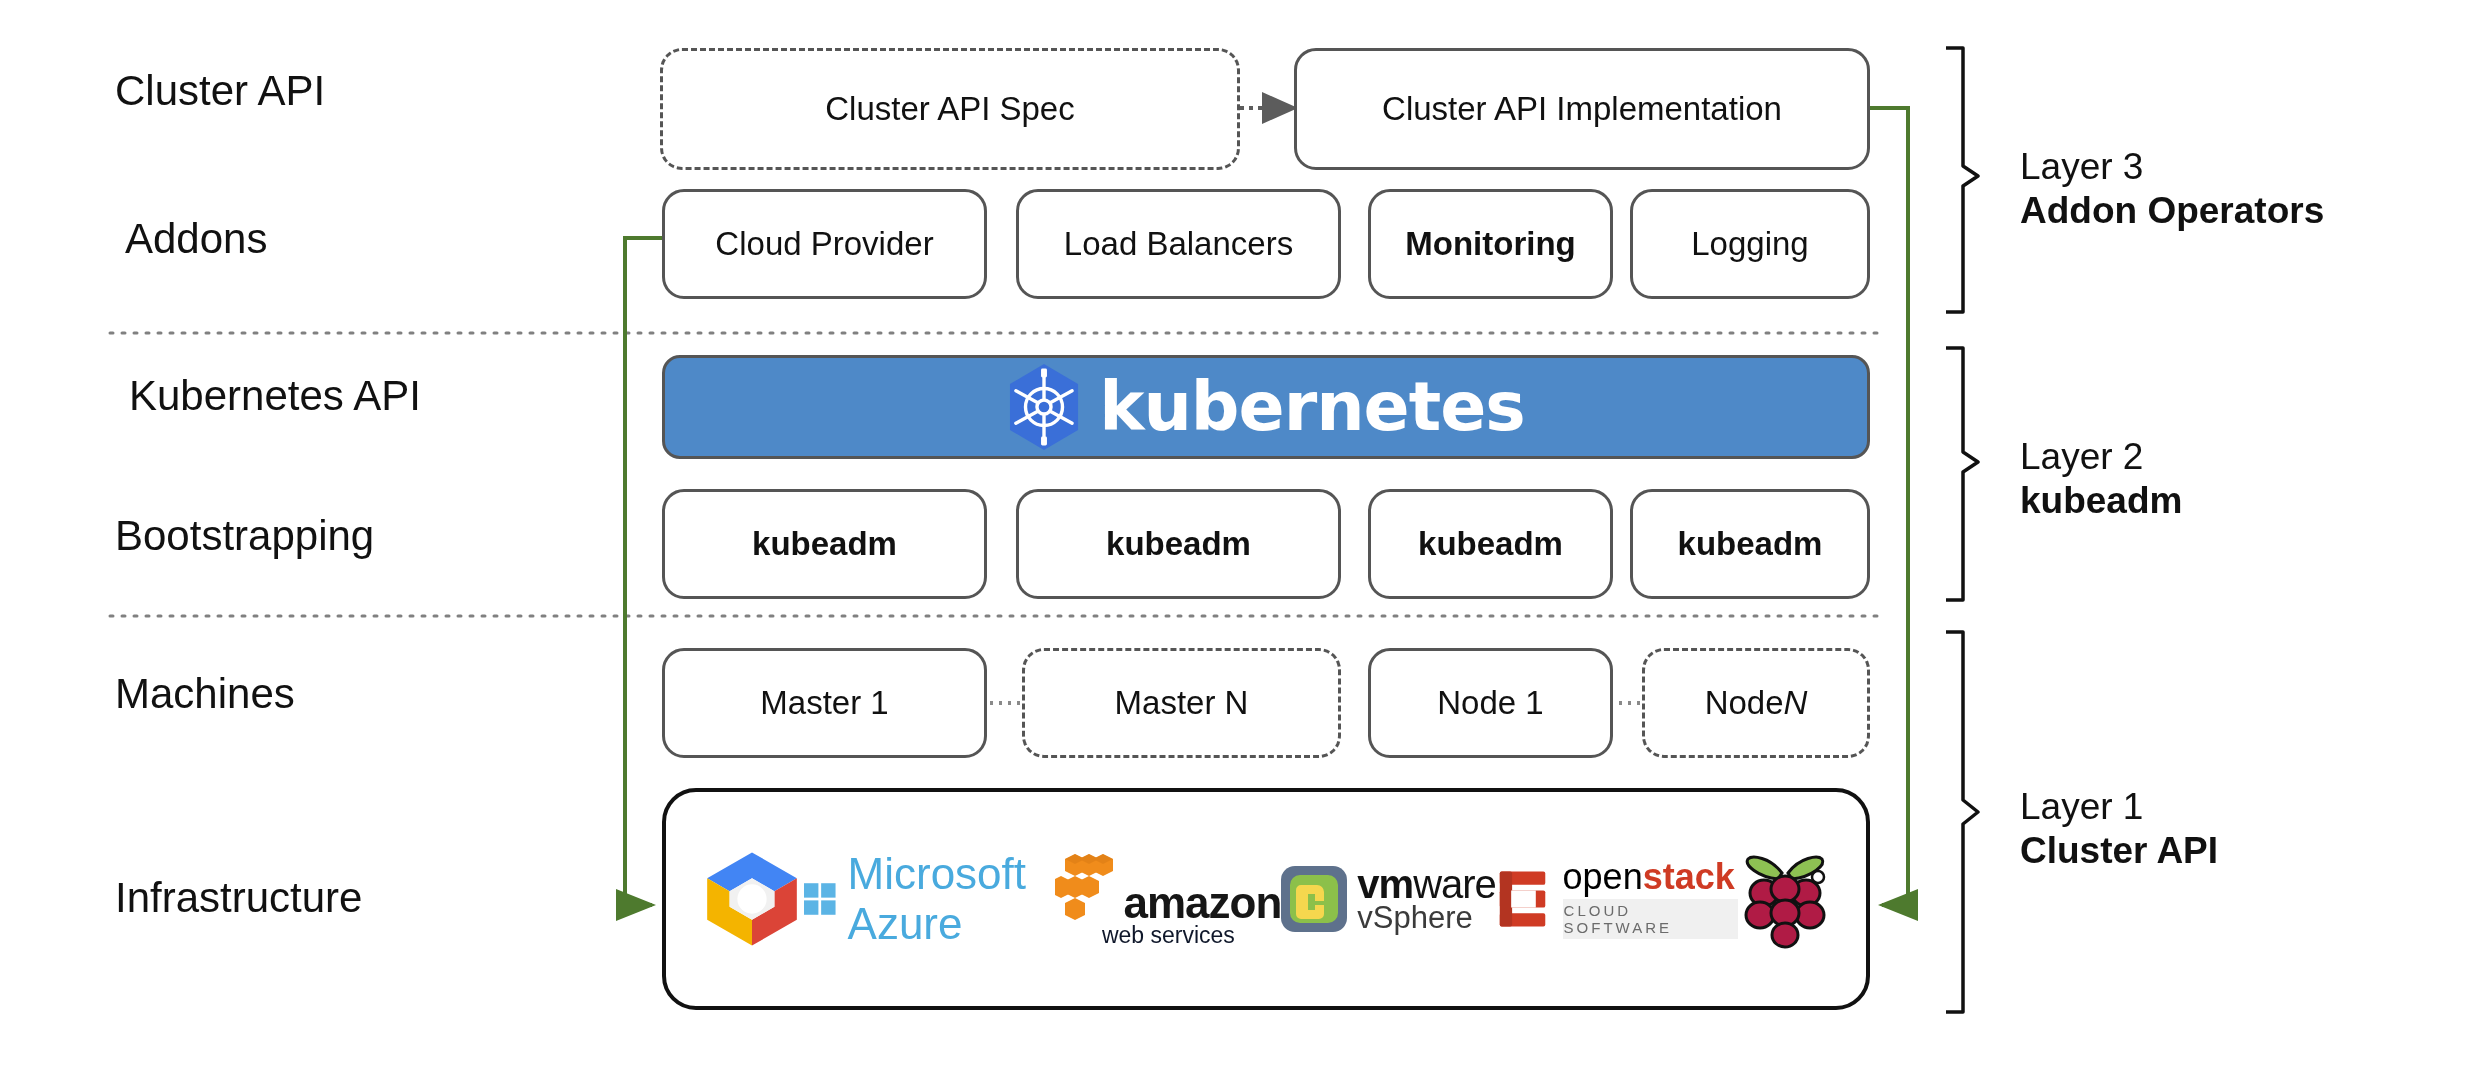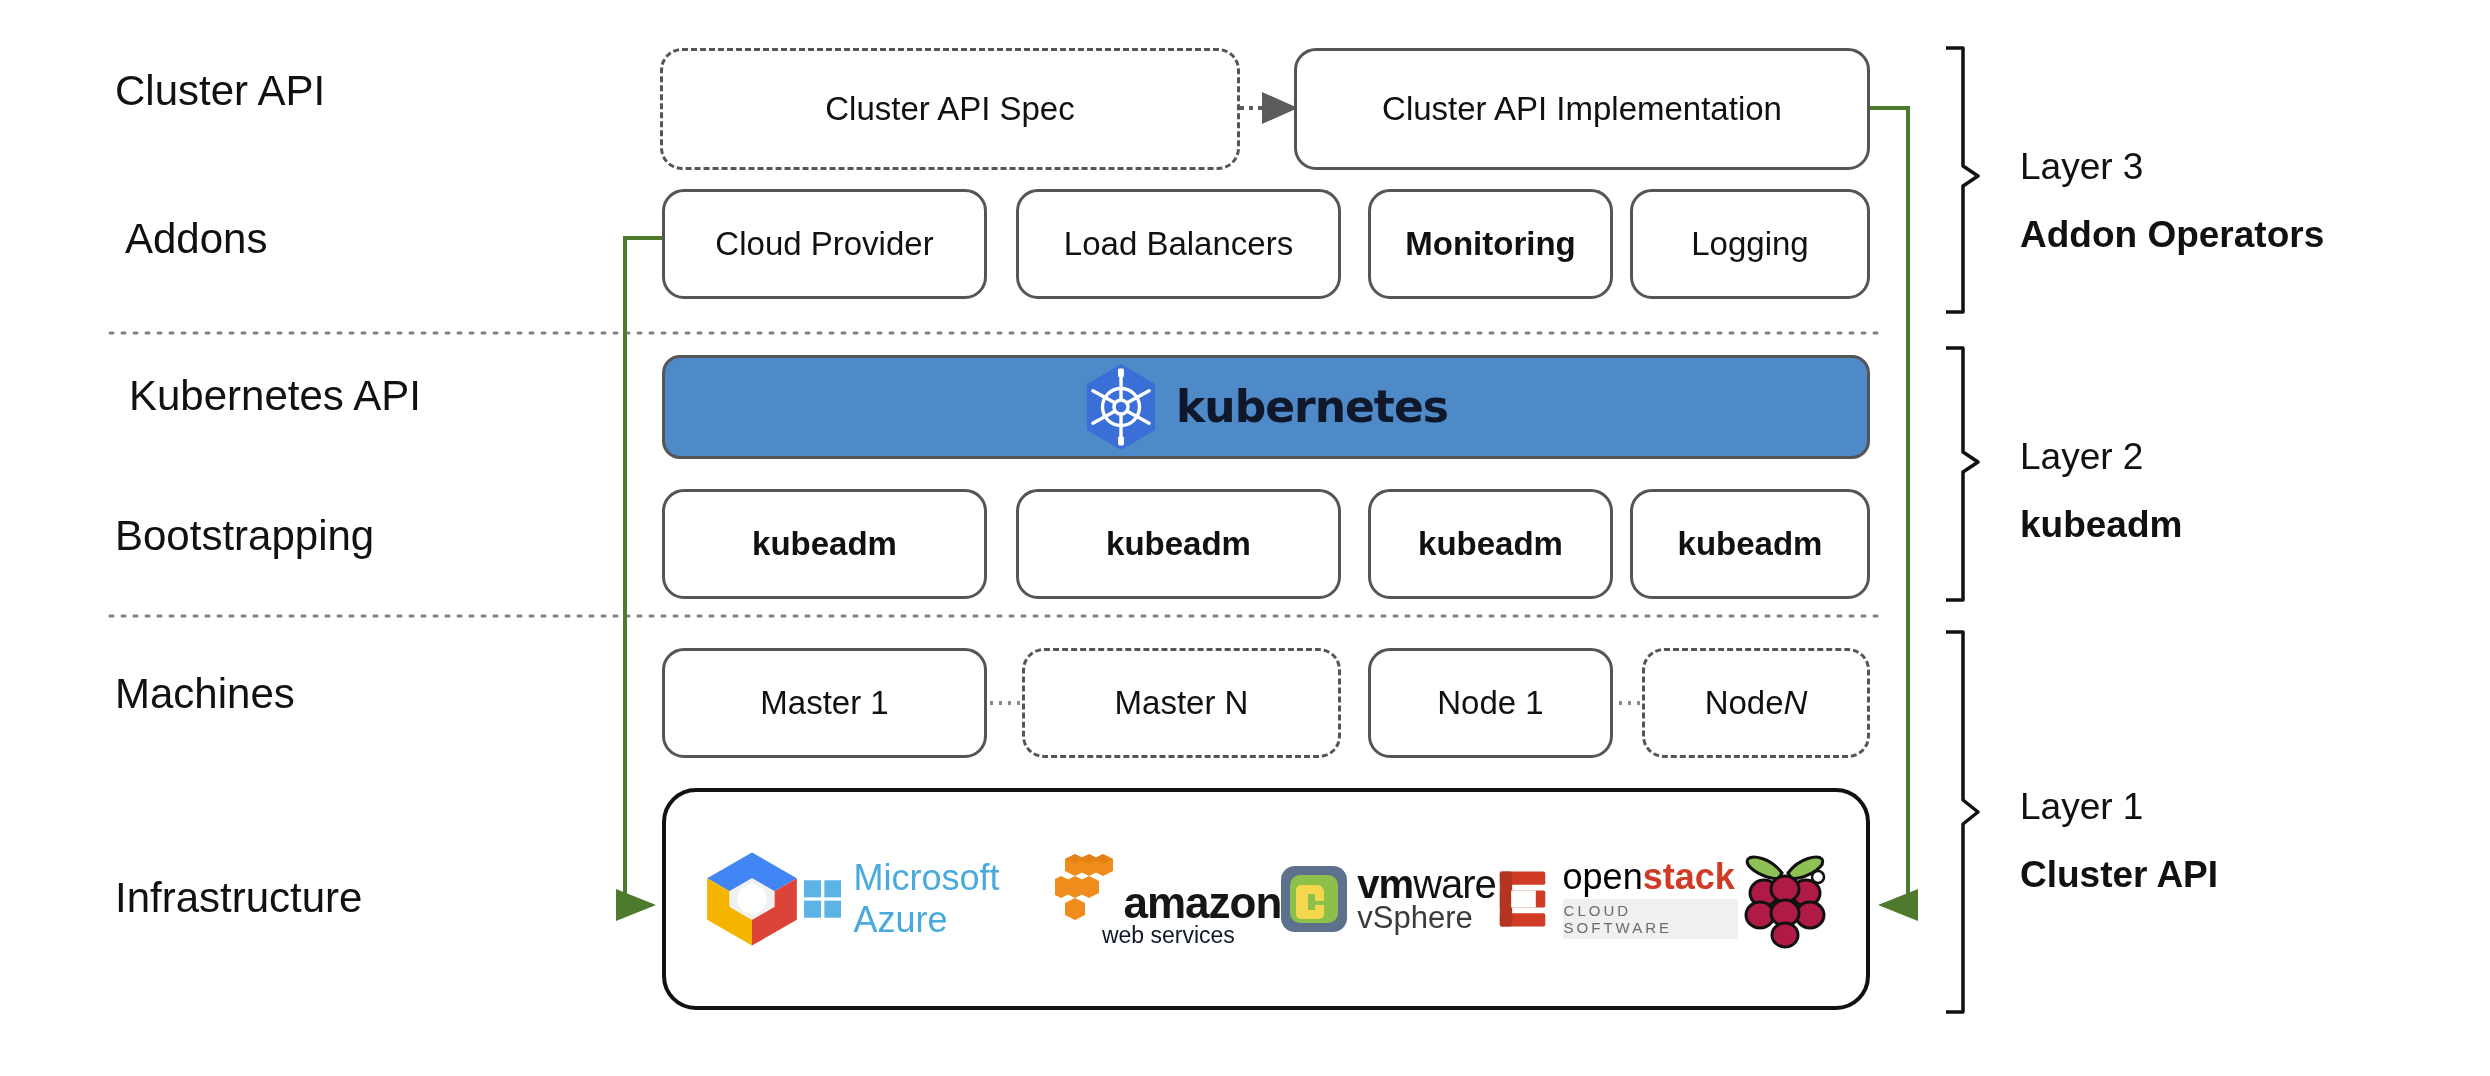--- a/index.html
+++ b/index.html
@@ -58,22 +58,22 @@
     border: 3px solid #555555;
     border-radius: 18px;
     display: flex;
     align-items: center;
     justify-content: center;
     gap: 18px;
   }
   .k8s-wordmark {
     font-family: "DejaVu Sans", sans-serif;
     font-weight: bold;
-    font-size: 44px;
-    color: #0f172a;
+    font-size: 68px;
+    color: #ffffff;
     letter-spacing: -1px;
     line-height: 1;
   }
 
   
   .infra-box {
     position: absolute;
     box-sizing: border-box;
     background: #ffffff;
     border: 4px solid #111111;
@@ -85,21 +85,21 @@
   }
   .logo-cell {
     display: flex;
     align-items: center;
     justify-content: center;
   }
 
   
   .azure-wrap { display: flex; align-items: center; gap: 12px; }
   .azure-text {
-    font-size: 36px;
+    font-size: 44px;
     color: #49aade;
     font-family: "Liberation Sans", sans-serif;
   }
   
   .aws-wrap { display: flex; flex-direction: column; align-items: center; }
   .aws-amazon {
     font-size: 44px; font-weight: bold; color: #161616; line-height: .92;
     font-family: "Liberation Sans", sans-serif; letter-spacing: -1px;
   }
   .aws-sub {
@@ -122,21 +122,21 @@
     font-size: 15px; letter-spacing: 3px; color: #6b6b6b;
     background: #f0f0f0; padding: 3px 1px; margin-top: 4px;
   }
 
   
   .layer-label {
     position: absolute;
     line-height: 1.18;
   }
   .layer-label .l1 { font-size: 37px; color: #111111; display: block; }
-  .layer-label .l2 { font-size: 37px; color: #111111; font-weight: bold; display: block; margin-top: 24px; }
+  .layer-label .l2 { font-size: 37px; color: #111111; font-weight: bold; display: block; }
 
   svg.overlay {
     position: absolute;
     left: 0; top: 0;
     width: 2490px; height: 1076px;
     pointer-events: none;
   }
 </style>
 </head>
 <body>

